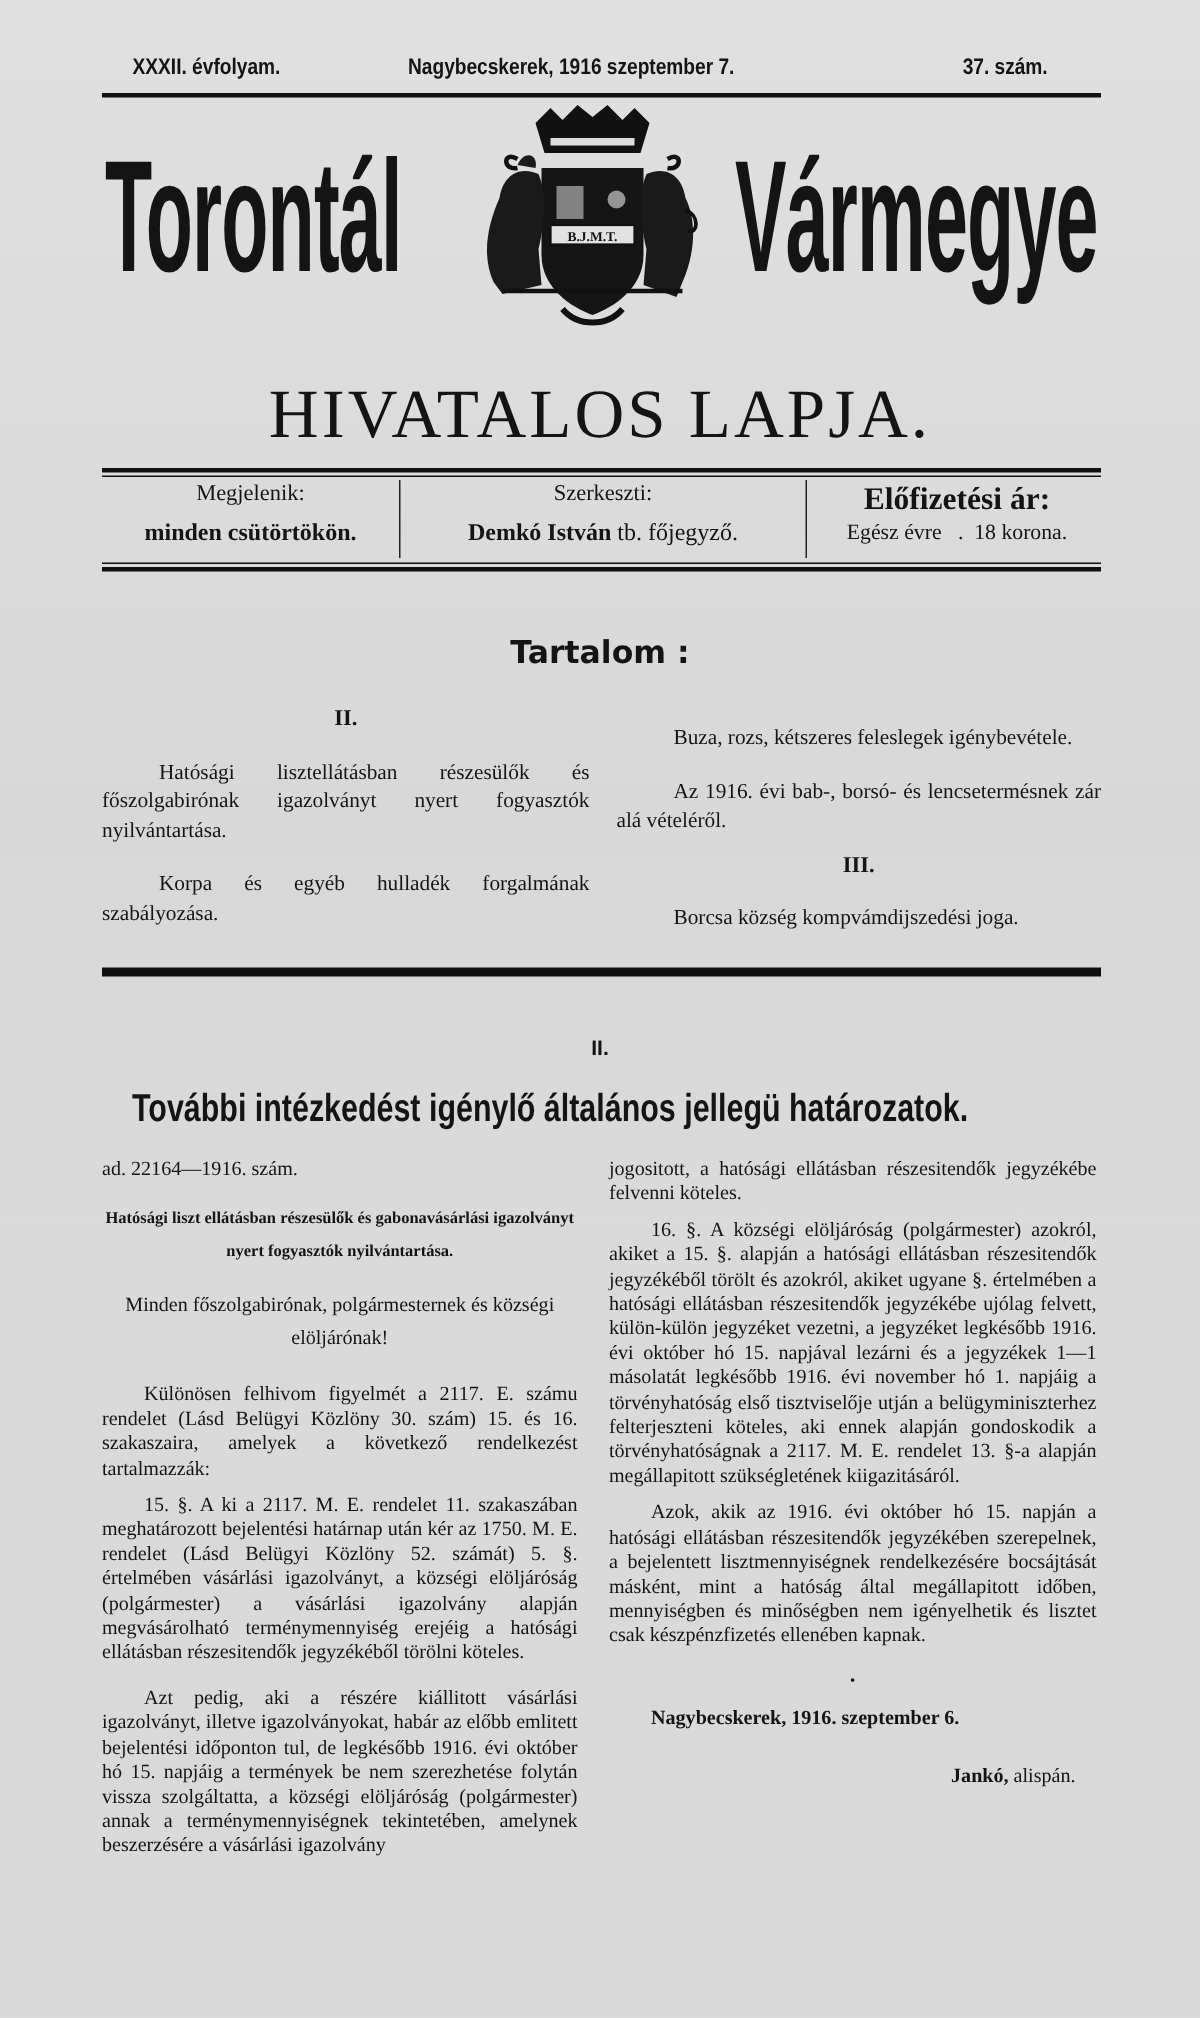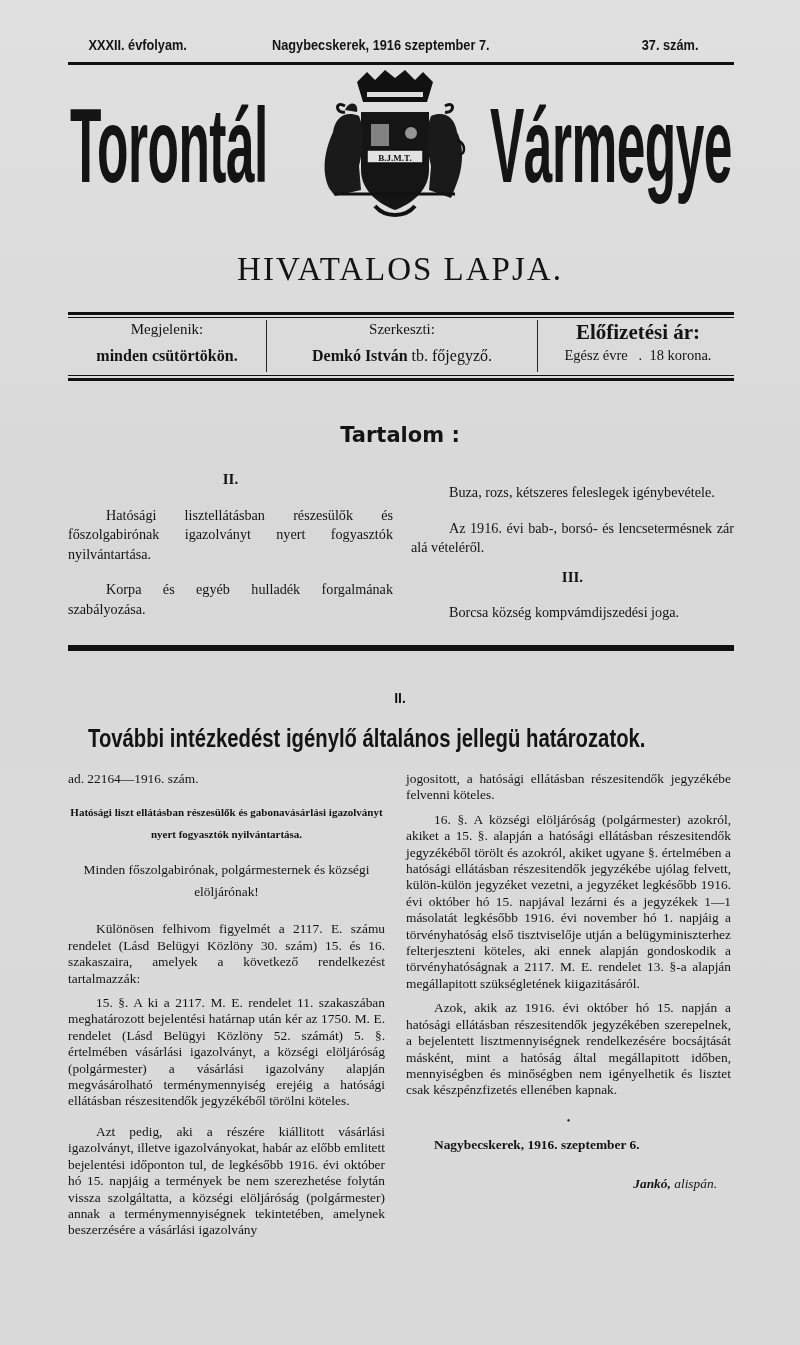--- a/index.html
+++ b/index.html
@@ -29,21 +29,21 @@
     font-weight: 700; font-size: 92px; line-height: 1;
     transform-origin: left top;
     letter-spacing: -1px;
   }
   .crest {
     position: absolute; left: 305px; top: 70px; width: 180px; height: 148px;
   }
   .subtitle {
     position: absolute; left: 0; top: 253px; width: 800px; text-align: center;
     font-family: "Liberation Serif", "DejaVu Serif", serif;
-    font-size: 33px; line-height: 1; letter-spacing: 2px;
+    font-size: 46px; line-height: 1; letter-spacing: 2px;
   }
   .info-col {
     position: absolute; top: 322px; text-align: center; font-size: 15px; line-height: 1;
   }
   .info-col .l1 { display:block; height: 20px; text-align: center; }
   .info-col .l2 { display:block; margin-top: 6px; font-size: 16px; }
   .vsep { position: absolute; width: 1px; background: #222; top: 320px; height: 52px; }
 
   .toc-title {
     position: absolute; left: 0; top: 423px; width: 800px; text-align: center;
@@ -160,19 +160,19 @@
     <p class="ind sp8">15. §. A ki a 2117. M. E. rendelet 11. szakaszában meghatározott bejelentési határnap után kér az 1750. M. E. rendelet (Lásd Belügyi Közlöny 52. számát) 5. §. értelmében vásárlási igazolványt, a községi elöljáróság (polgármester) a vásárlási igazolvány alapján megvásárolható terménymennyiség erejéig a hatósági ellátásban részesitendők jegyzékéből törölni köteles.</p>
     <p class="ind sp14">Azt pedig, aki a részére kiállitott vásárlási igazolványt, illetve igazolványokat, habár az előbb emlitett bejelentési időponton tul, de legkésőbb 1916. évi október hó 15. napjáig a termények be nem szerezhetése folytán vissza szolgáltatta, a községi elöljáróság (polgármester) annak a terménymennyiségnek tekintetében, amelynek beszerzésére a vásárlási igazolvány</p>
   </div>
 
   <div class="body-col" style="left:406px; top:771px; width:325px;">
     <p>jogositott, a hatósági ellátásban részesitendők jegyzékébe felvenni köteles.</p>
     <p class="ind sp8">16. §. A községi elöljáróság (polgármester) azokról, akiket a 15. §. alapján a hatósági ellátásban részesitendők jegyzékéből törölt és azokról, akiket ugyane §. értelmében a hatósági ellátásban részesitendők jegyzékébe ujólag felvett, külön-külön jegyzéket vezetni, a jegyzéket legkésőbb 1916. évi október hó 15. napjával lezárni és a jegyzékek 1—1 másolatát legkésőbb 1916. évi november hó 1. napjáig a törvényhatóság első tisztviselője utján a belügyminiszterhez felterjeszteni köteles, aki ennek alapján gondoskodik a törvényhatóságnak a 2117. M. E. rendelet 13. §-a alapján megállapitott szükségletének kiigazitásáról.</p>
     <p class="ind sp8">Azok, akik az 1916. évi október hó 15. napján a hatósági ellátásban részesitendők jegyzékében szerepelnek, a bejelentett lisztmennyiségnek rendelkezésére bocsájtását másként, mint a hatóság által megállapitott időben, mennyiségben és minőségben nem igényelhetik és lisztet csak készpénzfizetés ellenében kapnak.</p>
     <p class="center sp14" style="font-size:10px">•</p>
     <p class="ind b sp8">Nagybecskerek, 1916. szeptember 6.</p>
-    <p style="text-align:right; margin-top:22px; padding-right:14px;font-style:italic;">
+    <p style="text-align:right; margin-top:22px; padding-right:14px;">
       <b>Jankó,</b>
       <span>alispán.</span>
     </p>
   </div>
 
 </div>
 
 </body></html>

